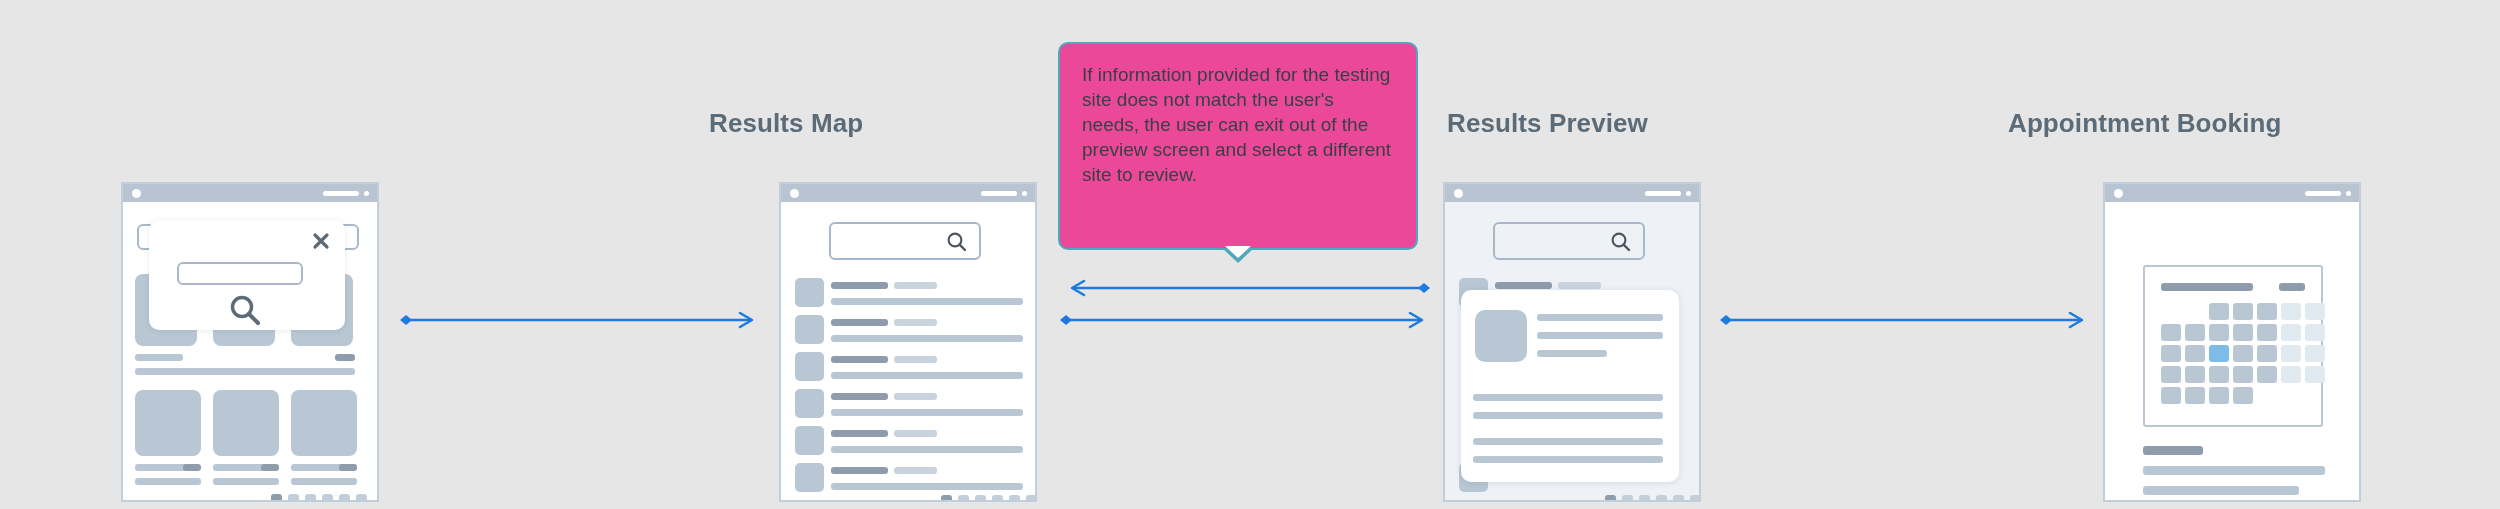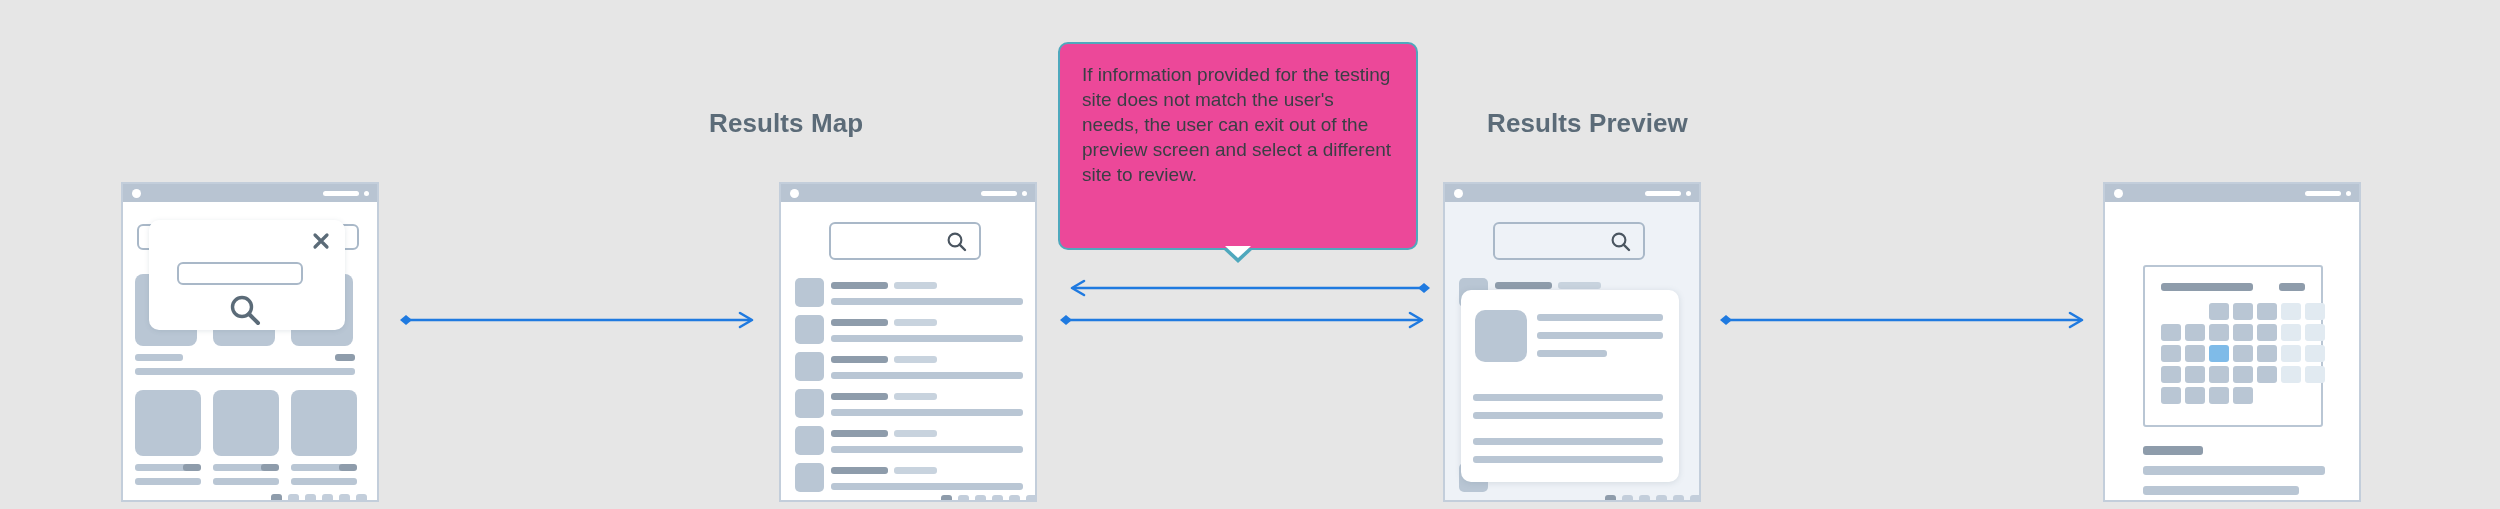--- a/index.html
+++ b/index.html
@@ -119,21 +119,22 @@
     border-right:13px solid transparent;
     border-top:12px solid #ffffff;
   }
 </style>
 </head>
 <body>
 
 <div class="stage">
 
   <div class="col-title" style="left:709px;top:108px;">Results Map</div>
-  <div class="col-title" style="left:1447px;top:108px;margin-left:40px;">Results Preview</div>
+  <div class="col-title" style="left:1447px;top:108px;">Results Preview</div>
+  <div class="col-title" style="left:2008px;top:108px;">Appointment Booking</div>
 
   <div class="wf" style="left:121px;top:182px;width:258px;height:320px;">
     <div class="wf-chrome">
       <span class="chrome-dot"></span>
       <span class="chrome-pill"></span>
       <span class="chrome-mini"></span>
     </div>
     <div class="wf-body">
 
       <div class="outline" style="left:14px;top:22px;width:36px;height:26px;"></div>

